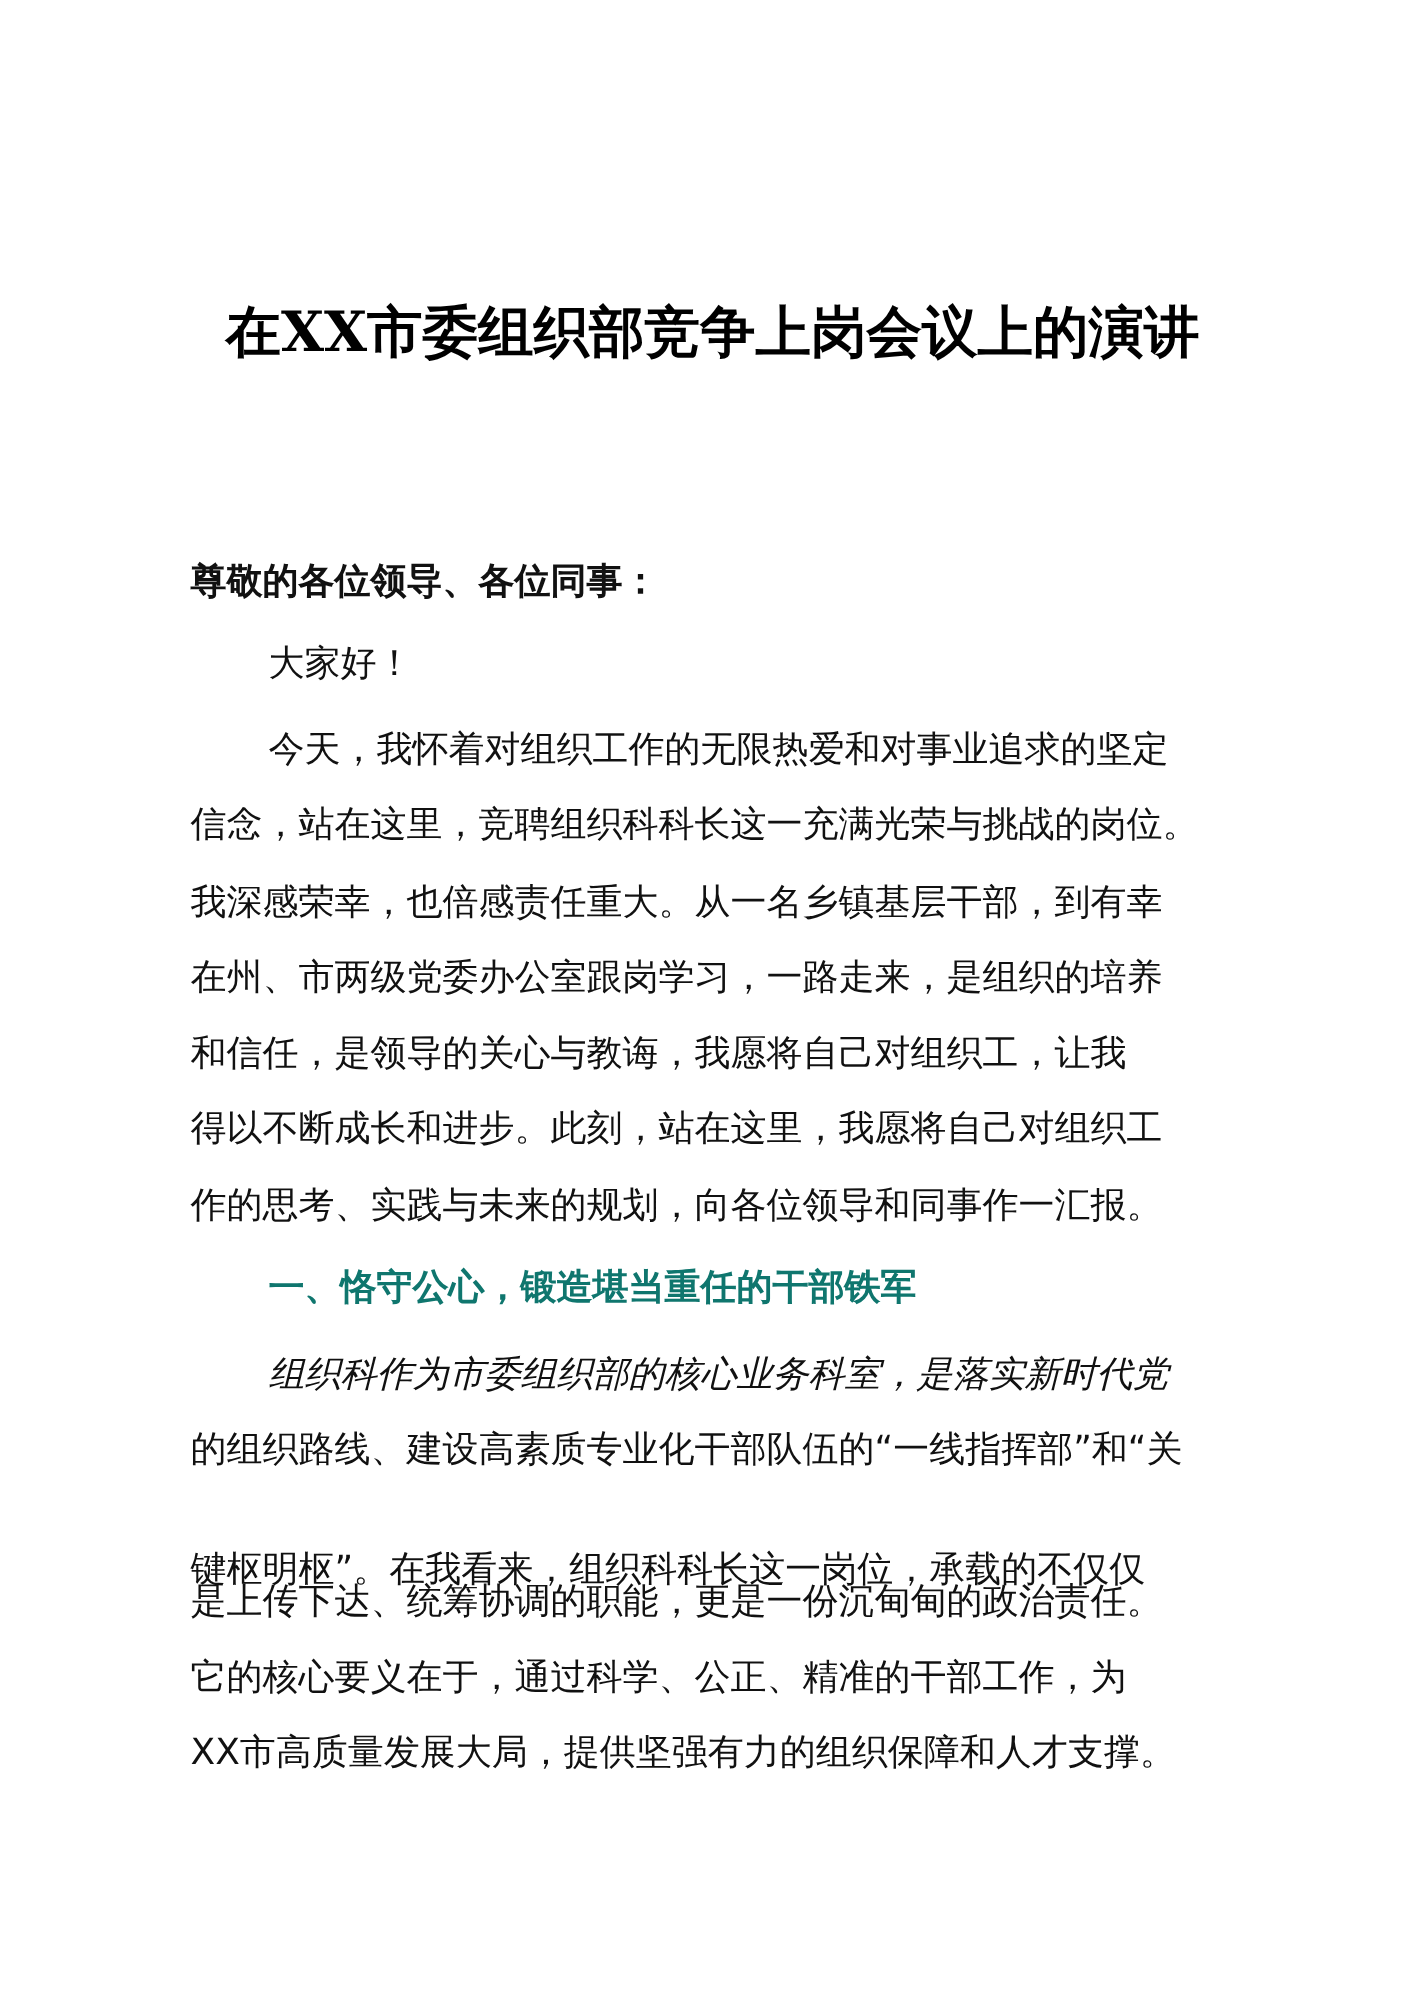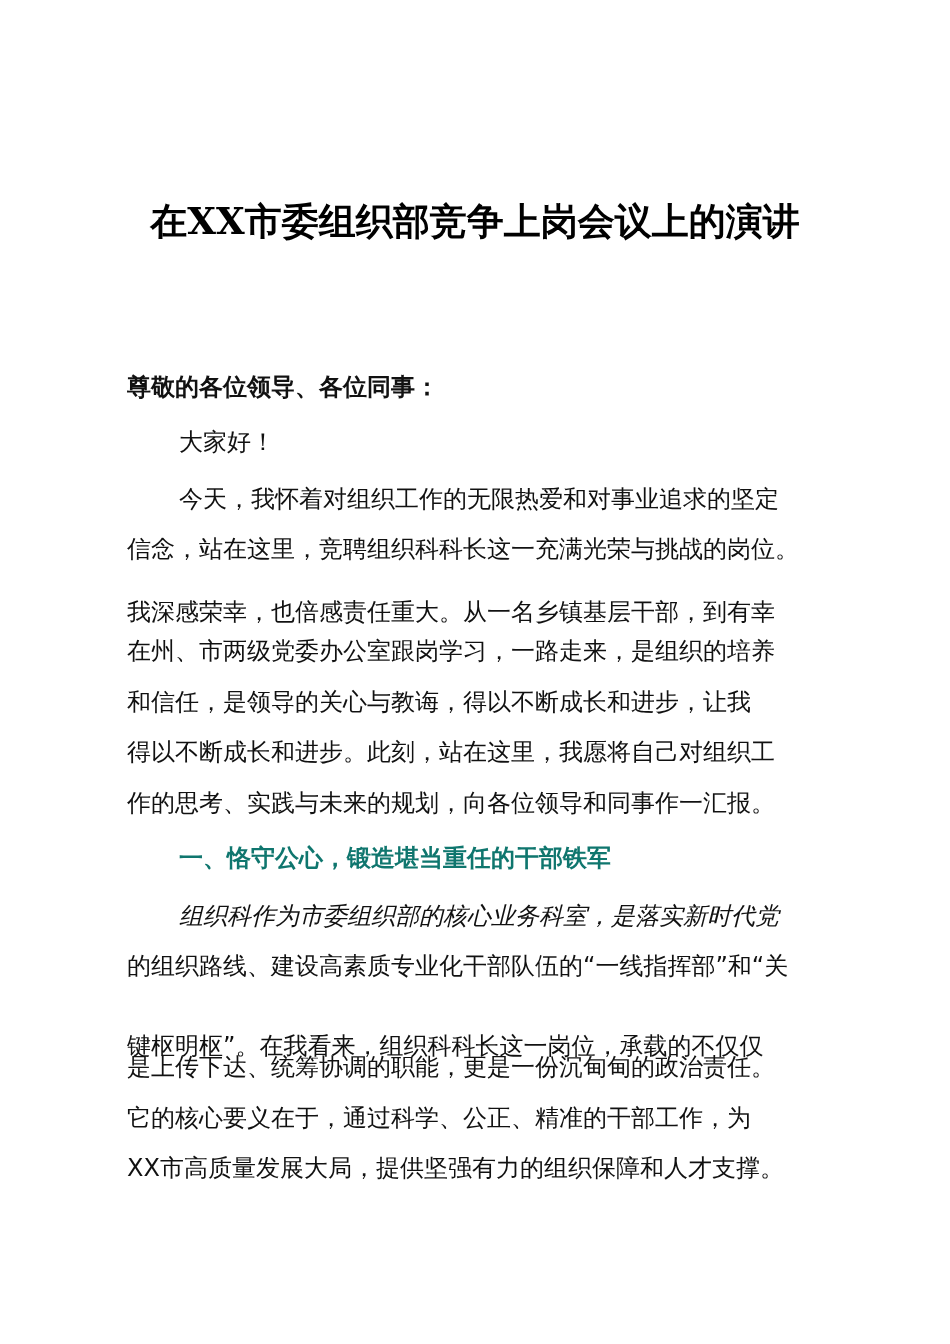--- a/index.html
+++ b/index.html
@@ -75,23 +75,23 @@
 
   <div class="body">
 
     <div class="line" style="top:7px;font-weight:bold;">尊敬的各位领导、各位同事：</div>
 
     <div class="line indent" style="top:62px;">大家好！</div>
 
     <div>
       <div class="line indent" style="top:119px;">今天，我怀着对组织工作的无限热爱和对事业追求的坚定</div>
       <div class="line" style="top:169px;">信念，站在这里，竞聘组织科科长这一充满光荣与挑战的岗位。</div>
-      <div class="line" style="top:232px;">我深感荣幸，也倍感责任重大。从一名乡镇基层干部，到有幸</div>
+      <div class="line" style="top:221px;">我深感荣幸，也倍感责任重大。从一名乡镇基层干部，到有幸</div>
       <div class="line" style="top:271px;">在州、市两级党委办公室跟岗学习，一路走来，是组织的培养</div>
-      <div class="line" style="top:322px;">和信任，是领导的关心与教诲，得以不断成长和进步，让我</div>
+      <div class="line" style="top:322px;">和信任，是领导的关心与教诲，我愿将自己对组织工，让我</div>
       <div class="line" style="top:372px;">得以不断成长和进步。此刻，站在这里，我愿将自己对组织工</div>
       <div class="line" style="top:423px;">作的思考、实践与未来的规划，向各位领导和同事作一汇报。</div>
     </div>
 
     <div class="line indent heading" style="top:478px;">一、恪守公心，锻造堪当重任的干部铁军</div>
 
     <div>
       <div class="line indent" style="top:536px;font-style:italic;">组织科作为市委组织部的核心业务科室，是落实新时代党</div>
       <div class="line" style="top:586px;">的组织路线、建设高素质专业化干部队伍的“一线指挥部”和“关</div>
       <div class="line" style="top:666px;">键枢明枢”。在我看来，组织科科长这一岗位，承载的不仅仅</div>

